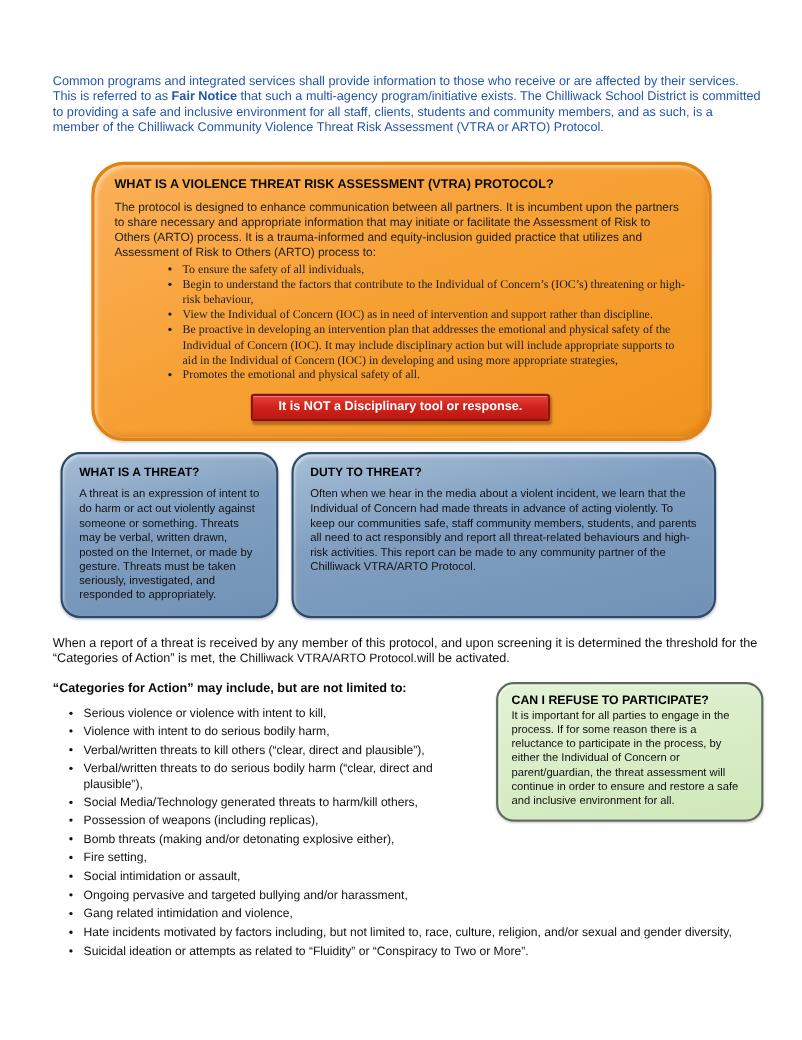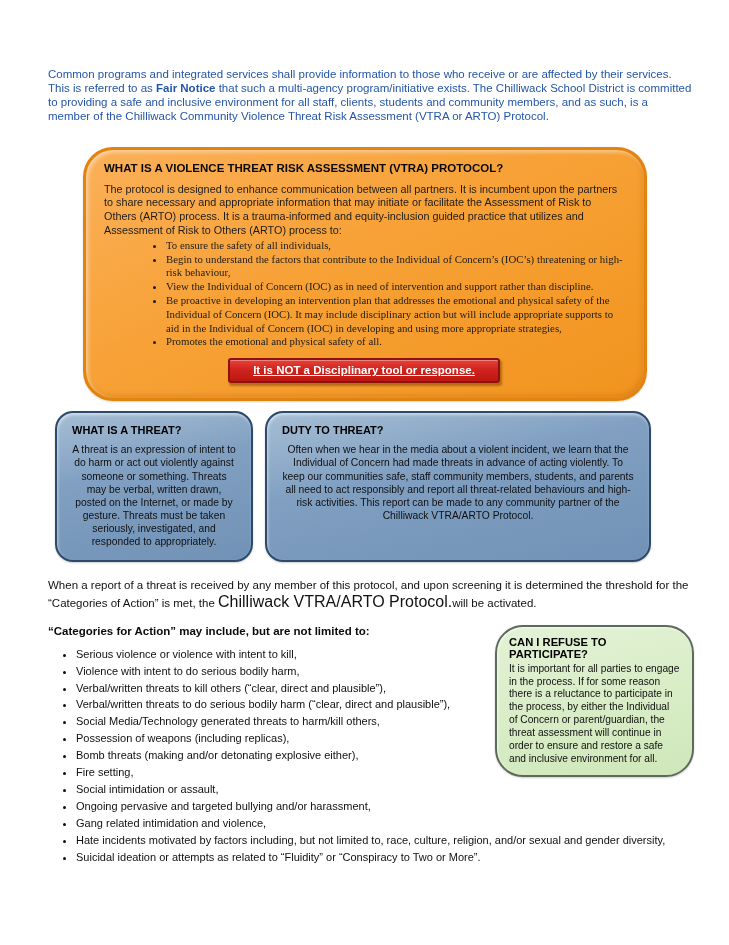--- a/index.html
+++ b/index.html
@@ -23,45 +23,44 @@
   .vtra-title { font-size:11.5px; font-weight:bold; color:#0a0a0a; margin:0 0 9px 0; }
   .vtra-body { font-size:10.8px; line-height:1.28; color:#1c1c1c; }
   .vtra-box ul { margin:1px 0 0 0; padding-left:62px; font-size:10.8px; line-height:1.28; color:#1c1c1c;font-family:Liberation Serif, serif; }
   .vtra-box li { margin:0; padding:0; }
   .banner {
     display:block; width:272px; margin:9px auto 2px; text-align:center; box-sizing:border-box;
     background:linear-gradient(180deg,#e6423a 0%, #cf241d 45%, #bd1711 100%);
     border:2px solid #8c1210; border-radius:3px;
     color:#ffffff; font-weight:bold; font-size:11.5px; padding:4px 2px 5px;
     box-shadow:1.5px 2.5px 2px rgba(125,60,0,0.5), inset 0 1px 0 rgba(255,255,255,0.35);
-    text-decoration:underline;
   }
 
   
   .boxrow { display:flex; margin:10px 0 0 7px; gap:12px; }
   .bluebox {
     box-sizing:border-box; border:2px solid #2d4a6d; border-radius:18px;
     background:linear-gradient(168deg,#a6bed5 0%, #809fc1 40%, #7192b6 100%);
     padding:11px 15px; min-height:118px;
     box-shadow: inset 1px 2px 3px rgba(255,255,255,0.5), 0 1px 2px rgba(0,0,0,0.2);
   }
   .bluebox .btitle { font-weight:bold; font-size:11px; margin-bottom:7px; color:#000; }
-  .bluebox .bbody { font-size:10.3px; line-height:1.28; color:#101010;text-align:center; }
+  .bluebox .bbody { font-size:10.3px; line-height:1.28; color:#101010; }
   .threat { width:198px; }
   .duty { width:386px; }
 
   
   .report-para { margin-top:16px; width:648px; font-size:11.5px; line-height:1.24; color:#111; }
-  .narrow { font-size:16px; }
+  .narrow { font-size:11px; }
 
   
   .cat-section { margin-top:13px; width:648px; }
   .refuse-box {
-    float:right; width:199px; box-sizing:border-box;
-    border:2.5px solid #5c6b5c; border-radius:28px;
+    float:right; width:243px; box-sizing:border-box;
+    border:2.5px solid #5c6b5c; border-radius:16px;
     background:linear-gradient(168deg,#e3f2d6 0%, #d7ecc4 60%, #cfe7ba 100%);
     padding:9px 12px 10px; margin:0 2px 12px 16px;
     box-shadow:inset 1px 1px 2px rgba(255,255,255,0.65), 0 1px 2px rgba(0,0,0,0.2);
   }
   .refuse-title { font-weight:bold; font-size:11.2px; margin-bottom:3px; color:#000; }
   .refuse-body { font-size:10.2px; line-height:1.26; color:#101010; }
 
   .cat-heading { font-weight:bold; font-size:11.5px; margin:0 0 11px 0; color:#0a0a0a; }
   .cat-list { margin:0; padding-left:28px; font-size:11px; line-height:1.22; color:#101010; }
   .cat-list li { margin-bottom:3.5px; }

